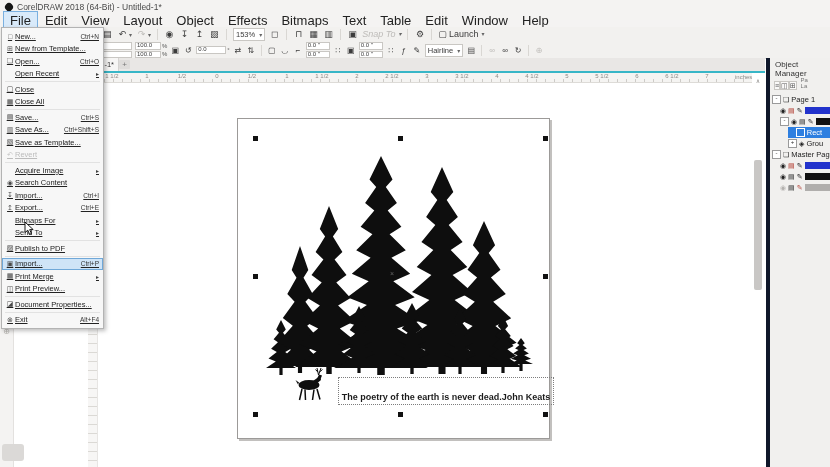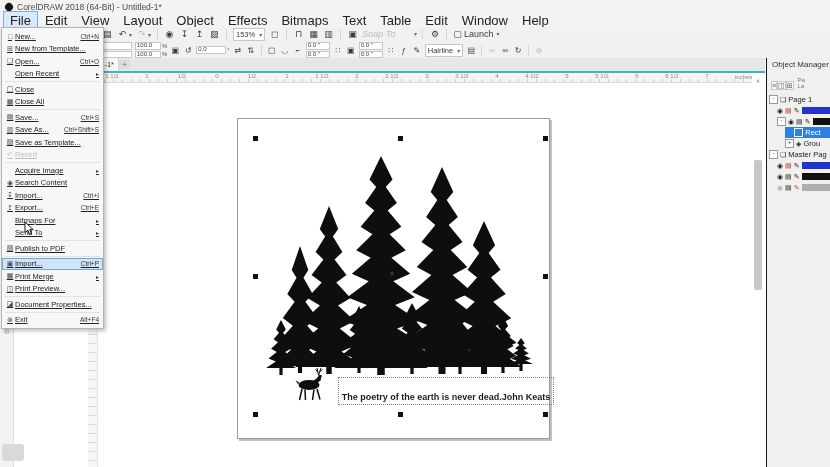--- a/index.html
+++ b/index.html
@@ -55,21 +55,21 @@
   .quote-box{position:absolute;left:338px;top:377px;width:206px;height:24px;border:1px dotted #7d7d7d;
              z-index:3;display:flex;flex-direction:row;justify-content:center;align-items:flex-end;
              padding:1px 4px;font-size:9px;font-weight:700;color:#1c1c1c;line-height:11px;white-space:nowrap;}
   .handle{position:absolute;width:5px;height:5px;background:#111;z-index:4;}
   .center-mark{position:absolute;left:390px;top:270px;z-index:4;font-size:7px;color:#666;}
   .vscroll-up{position:absolute;left:752px;top:76px;width:12px;height:10px;font-size:6px;color:#8a8886;
               text-align:center;line-height:10px;}
   .vscroll-thumb{position:absolute;left:754px;top:160px;width:8px;height:130px;background:#c9c7c5;border-radius:2px;}
   .hscroll-thumb{position:absolute;left:2px;top:444px;width:22px;height:17px;background:#dbd9d7;border-radius:3px;z-index:6;}
   .om{position:absolute;left:766px;top:58px;right:0;bottom:0;background:#f1f0ee;
-      border-left:1px solid #0f172a;z-index:10;overflow:hidden;}
+      border-left:4px solid #0f172a;z-index:10;overflow:hidden;}
   .om-header{height:12px;font-size:8px;color:#333;padding:2px 0 0 5px;}
   .om-toolbar{display:flex;align-items:center;gap:2px;padding:2px 2px 2px 4px;}
   .om-tool{width:13px;height:11px;border:1px solid #c9c7c3;background:#faf9f8;font-size:7px;
            text-align:center;line-height:10px;color:#555;}
   .om-viewlabel{font-size:6px;line-height:6px;color:#777;margin-left:2px;}
   .om-rows{font-size:7.5px;color:#222;}
   .om-row{height:11px;display:flex;align-items:center;gap:2px;margin-right:0;}
   .om-row.selected{background:#2e7fe0;color:#fff;justify-content:center;}
   .exp{width:7px;height:7px;border:1px solid #9a9a9a;background:#fff;font-size:6px;line-height:5px;
        text-align:center;color:#333;flex:none;}
@@ -132,21 +132,21 @@
       <span>153%</span>
       <span class="caret">▾</span>
     </div>
     <div class="tb-icon">◻</div>
     <div class="tb-sep"></div>
     <div class="tb-icon">⊓</div>
     <div class="tb-icon">▦</div>
     <div class="tb-icon">▥</div>
     <div class="tb-sep"></div>
     <div class="tb-icon">▣</div>
-    <div class="tb-icon disabled" style="display: flex; align-items: center; gap: 17px; font-style: italic;">
+    <div class="tb-icon disabled" style="display: flex; align-items: center; gap: 2px; font-style: italic;">
       <span class="tb-label disabled">Snap To</span>
       <span class="caret">▾</span>
     </div>
     <div class="tb-sep"></div>
     <div class="tb-icon">⚙</div>
     <div class="tb-sep"></div>
     <div class="tb-icon" style="display: flex; align-items: center; gap: 2px;">
       <span>▢</span>
       <span class="tb-label">Launch</span>
       <span class="caret">▾</span>

